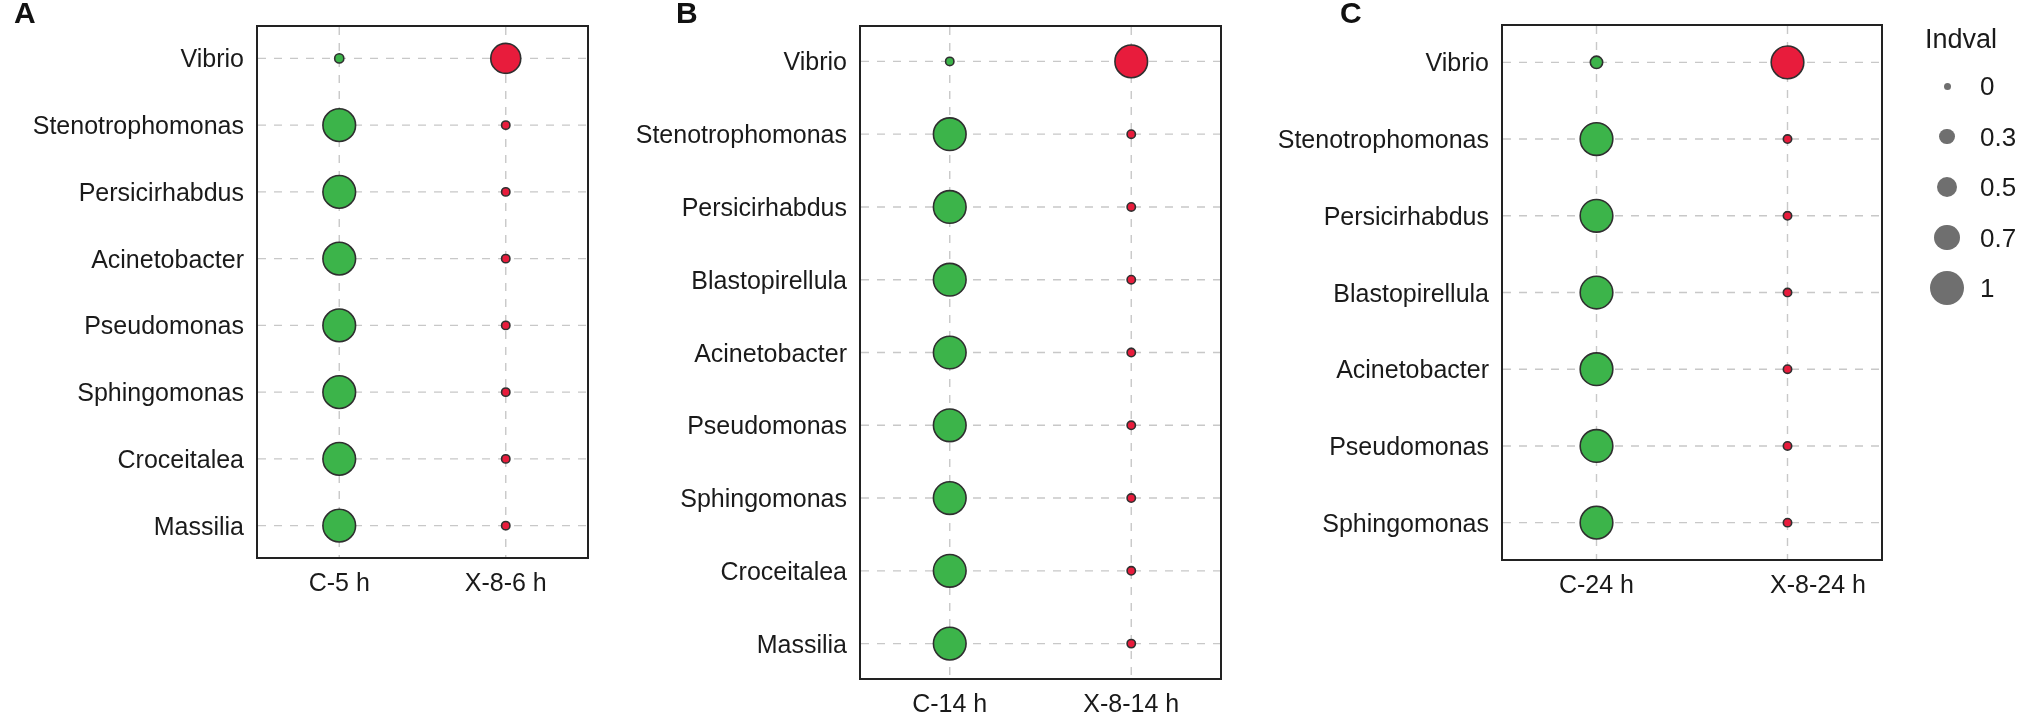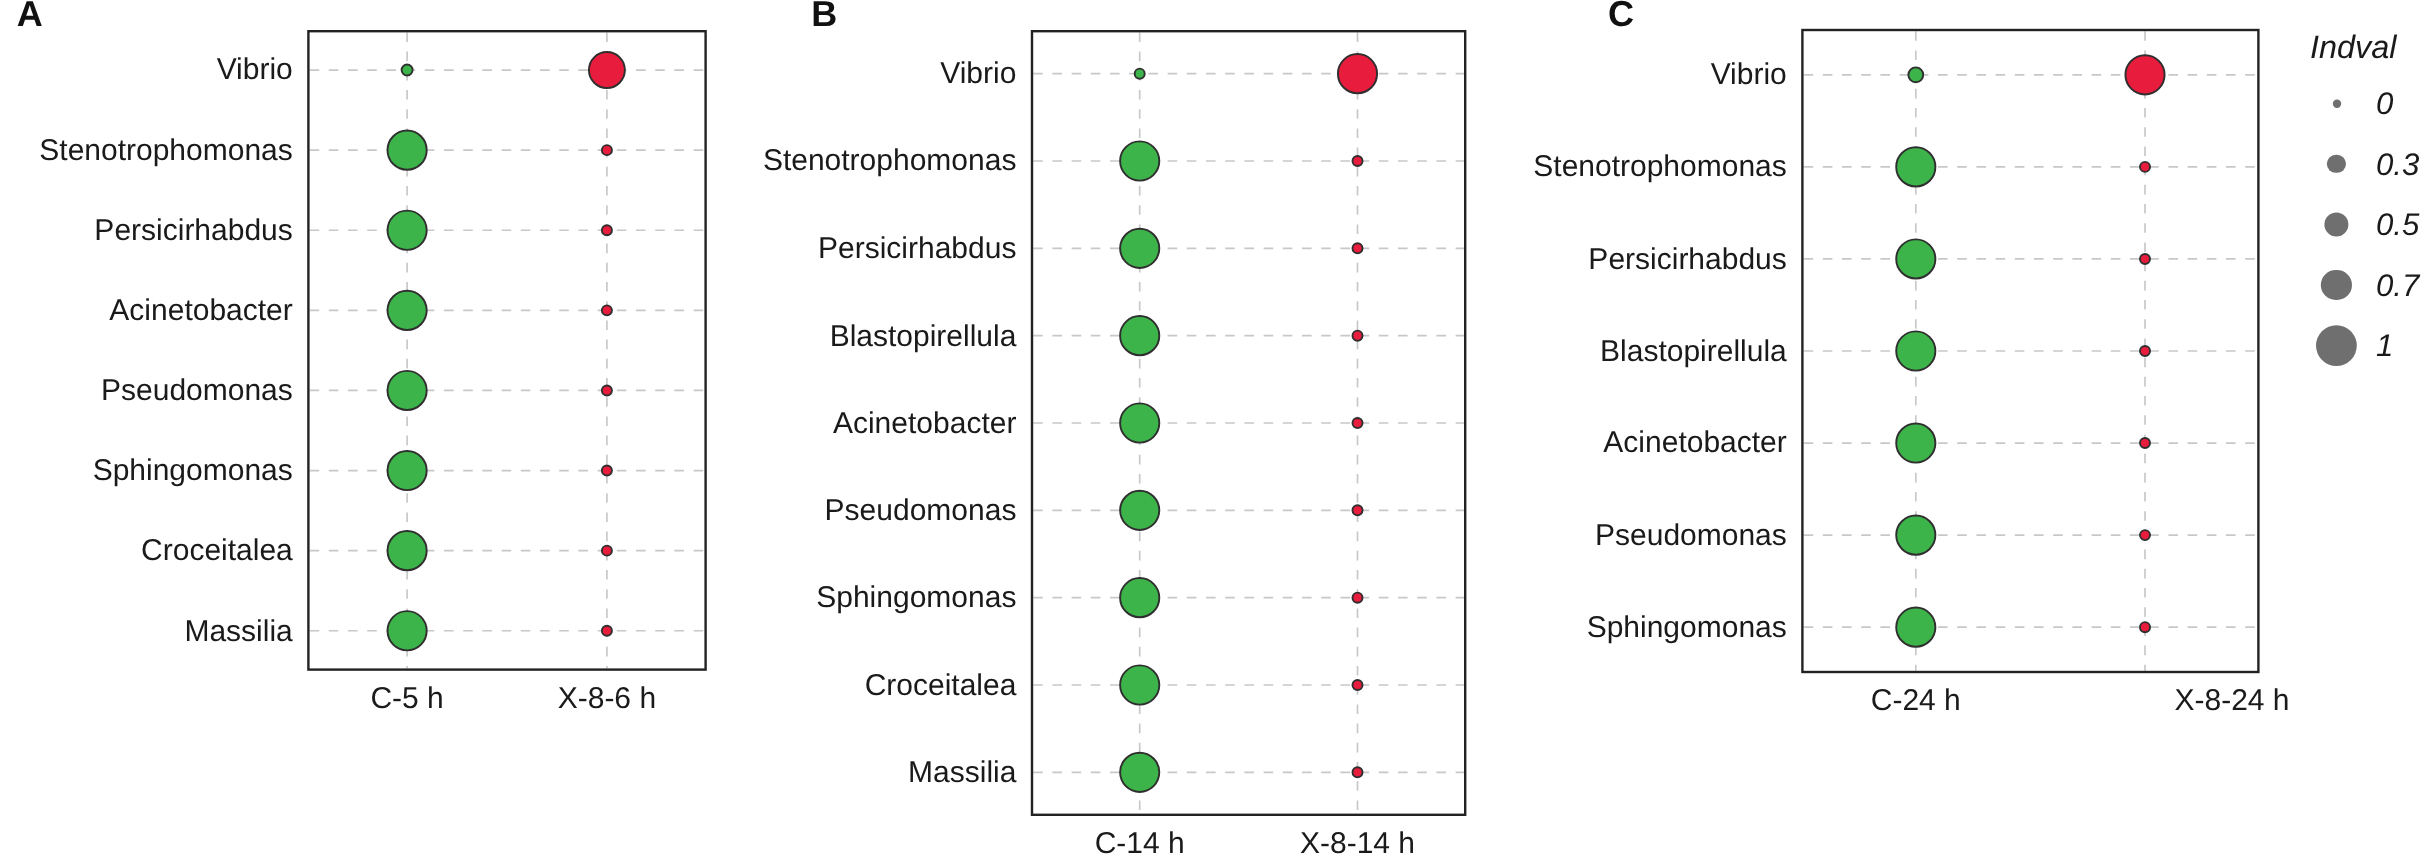--- a/index.html
+++ b/index.html
@@ -28,21 +28,21 @@
   }
   .xlab {
     position: absolute;
     width: 180px;
     text-align: center;
     font-size: 25px;
     line-height: 30px;
     white-space: nowrap;
   }
   .plot-svg { position: absolute; overflow: visible; }
-  .legend { position: absolute; left: 1898px; top: 20px; width: 126px; height: 330px; font-style: italic; }
+  .legend { position: absolute; left: 1898px; top: 20px; width: 126px; height: 330px; }
   .legend-title {
     position: absolute;
     left: 0; top: 4px; width: 126px;
     text-align: center;
     font-size: 27px;
   }
   .legend-dot { position: absolute; border-radius: 50%; }
   .legend-label {
     position: absolute;
     left: 82px;
@@ -143,21 +143,21 @@
       </svg>
       <div class="panel-letter" style="left: 1340px; top: -4px;">C</div>
       <div class="ylab" style="left: 1239px; top: 48.3571px;">Vibrio</div>
       <div class="ylab" style="left: 1239px; top: 125.071px;">Stenotrophomonas</div>
       <div class="ylab" style="left: 1239px; top: 201.786px;">Persicirhabdus</div>
       <div class="ylab" style="left: 1239px; top: 278.5px;">Blastopirellula</div>
       <div class="ylab" style="left: 1239px; top: 355.214px;">Acinetobacter</div>
       <div class="ylab" style="left: 1239px; top: 431.929px;">Pseudomonas</div>
       <div class="ylab" style="left: 1239px; top: 508.643px;">Sphingomonas</div>
       <div class="xlab" style="left: 1506.5px; top: 569px;">C-24 h</div>
-      <div class="xlab" style="left: 1770px; top: 569px; text-align: center;">X-8-24 h</div>
+      <div class="xlab" style="left: 1728px; top: 569px; text-align: center;">X-8-24 h</div>
       <svg class="plot-svg" width="382" height="537" style="left: 1501px; top: 24px;">
         <line x1="2" x2="380" y1="38.357142857142854" y2="38.357142857142854" stroke="#C8C8C8" stroke-width="1.4" stroke-dasharray="8 8"></line>
         <line x1="2" x2="380" y1="115.07142857142856" y2="115.07142857142856" stroke="#C8C8C8" stroke-width="1.4" stroke-dasharray="8 8"></line>
         <line x1="2" x2="380" y1="191.78571428571428" y2="191.78571428571428" stroke="#C8C8C8" stroke-width="1.4" stroke-dasharray="8 8"></line>
         <line x1="2" x2="380" y1="268.5" y2="268.5" stroke="#C8C8C8" stroke-width="1.4" stroke-dasharray="8 8"></line>
         <line x1="2" x2="380" y1="345.21428571428567" y2="345.21428571428567" stroke="#C8C8C8" stroke-width="1.4" stroke-dasharray="8 8"></line>
         <line x1="2" x2="380" y1="421.9285714285714" y2="421.9285714285714" stroke="#C8C8C8" stroke-width="1.4" stroke-dasharray="8 8"></line>
         <line x1="2" x2="380" y1="498.6428571428571" y2="498.6428571428571" stroke="#C8C8C8" stroke-width="1.4" stroke-dasharray="8 8"></line>
         <line x1="95.5" x2="95.5" y1="2" y2="535" stroke="#C8C8C8" stroke-width="1.4" stroke-dasharray="8 8"></line>
         <line x1="286.5" x2="286.5" y1="2" y2="535" stroke="#C8C8C8" stroke-width="1.4" stroke-dasharray="8 8"></line>

